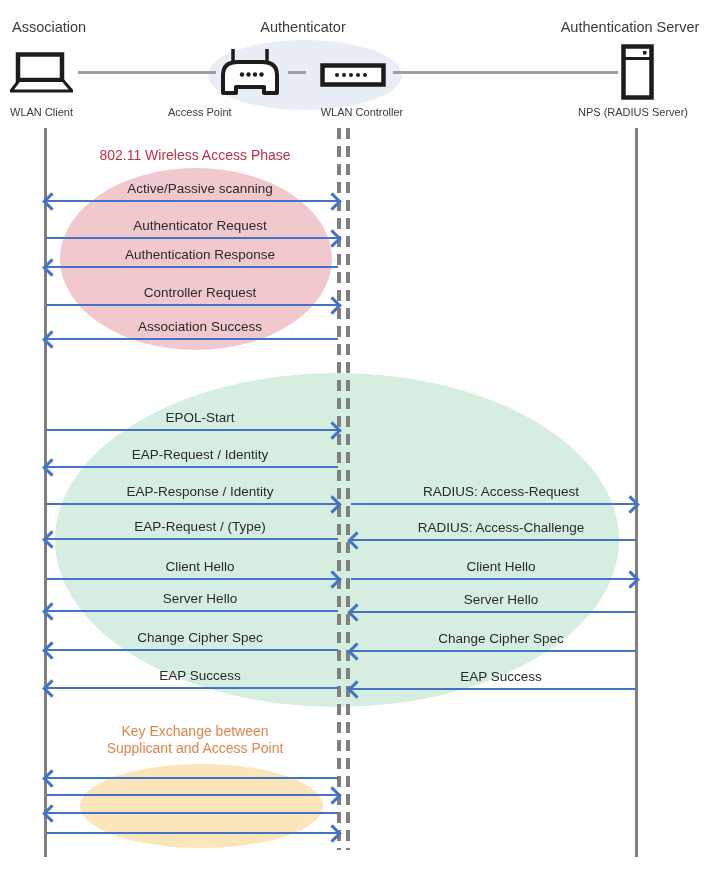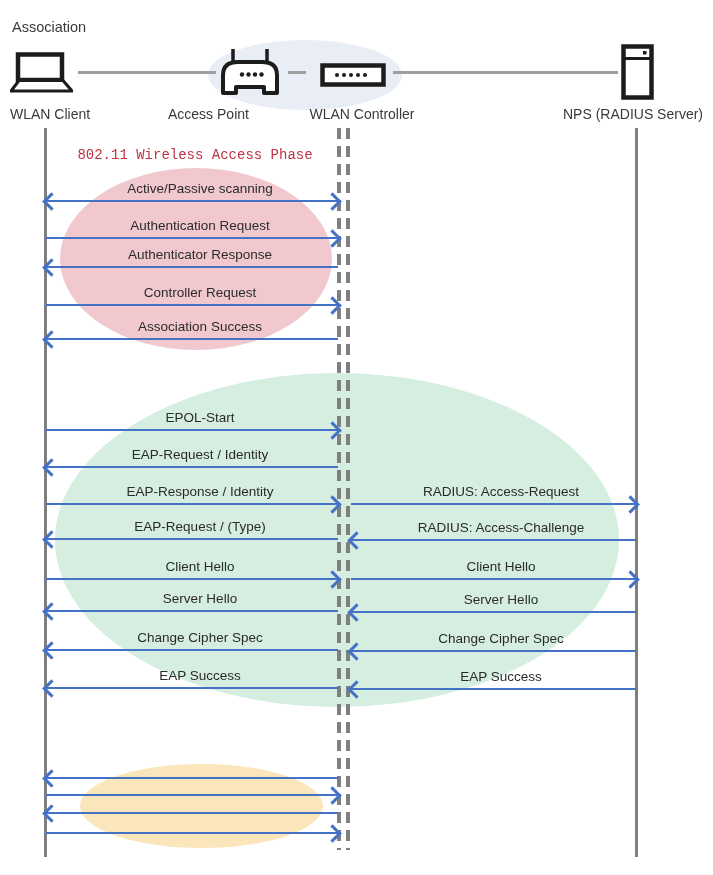--- a/index.html
+++ b/index.html
@@ -2,36 +2,36 @@
 <html><head>
 <meta charset="utf-8">
 <style>
   html,body{margin:0;padding:0;background:#fff;}
   #stage{
     position:relative;width:713px;height:875px;background:#fff;overflow:hidden;
     font-family:"Liberation Sans",sans-serif;color:#303030;
   }
   
   .role{position:absolute;top:19px;font-size:14.5px;color:#3a3a3a;z-index:3;}
-  .dev-label{position:absolute;top:106px;font-size:14px;color:#3a3a3a;z-index:3;}
+  .dev-label{position:absolute;top:106px;font-size:11px;color:#3a3a3a;z-index:3;}
   .icon{position:absolute;z-index:3;}
   .conn{position:absolute;top:71px;height:3px;background:#9E9E9E;z-index:2;}
   .hdr-ellipse{position:absolute;left:208px;top:40px;width:194px;height:70px;border-radius:50%;
     background:#E9EDF6;z-index:1;}
   
   .lifeline{position:absolute;top:128px;width:3px;height:729px;background:#7F7F7F;z-index:2;}
   .lifeline.dashed{width:4px;height:722px;background:repeating-linear-gradient(
     to bottom,#7F7F7F 0 11px,transparent 11px 18px);}
   
   .phase-ellipse{position:absolute;border-radius:50%;z-index:1;}
   #ellipse-wireless{left:60px;top:168px;width:272px;height:182px;background:#F0C8CE;}
   #ellipse-dot1x{left:55px;top:373px;width:564px;height:334px;background:#D5EEE0;}
   #ellipse-keyexch{left:80px;top:764px;width:243px;height:84px;background:#FBE6BB;}
   .phase-title{position:absolute;left:50px;width:290px;text-align:center;font-size:14px;
-    z-index:5;white-space:pre-line;line-height:17px;font-family:Liberation Mono, monospace;}
+    z-index:5;white-space:pre-line;line-height:17px;}
   #title-wireless{top:147px;color:#BF3242;}
   #title-dot1x{top:377px;color:#2EB567;}
   #title-keyexch{top:723px;color:#E0854B;}
   
   .msg{position:absolute;height:0;z-index:4;}
   .msg.half-left{left:46px;width:292px;}
   .msg.half-right{left:351px;width:285px;}
   .msg .line{position:relative;height:0;border-top:2px solid #4472C4;}
   .msg .lbl{position:absolute;bottom:4px;left:0;right:0;text-align:center;
     font-size:13.5px;color:#2b2b2b;white-space:nowrap;z-index:5;padding-left:15px;}
@@ -46,20 +46,22 @@
   svg{display:block;}
 </style>
 </head>
 <body>
 
 <div id="stage">
 
   <div class="hdr-ellipse"></div>
 
   <div class="role" style="left:12px;">Association</div>
+  <div class="role" style="left:213px;width:180px;text-align:center;">Authenticator</div>
+  <div class="role" style="left:550px;width:160px;text-align:center;">Authentication Server</div>
 
   <div class="conn" style="left:78px;width:138px;"></div>
   <div class="conn" style="left:288px;width:18px;"></div>
   <div class="conn" style="left:393px;width:225px;"></div>
 
   <div class="icon" style="left:10px;top:52px;">
     <svg width="63" height="42" viewBox="0 0 63 42">
       <rect x="8" y="2.5" width="44" height="25.5" fill="#fff" stroke="#1c1c1c" stroke-width="4.5"></rect>
       <path d="M1 39 L9 28.5 H53 L62 39 Z" fill="#fff" stroke="#1c1c1c" stroke-width="3" stroke-linejoin="round"></path>
     </svg>
@@ -100,36 +102,38 @@
   <div class="lifeline" style="left:44px;"></div>
   <div class="lifeline dashed" style="left:337px;"></div>
   <div class="lifeline dashed" style="left:346px;"></div>
   <div class="lifeline" style="left:635px;"></div>
 
   <div class="phase-ellipse" id="ellipse-wireless"></div>
   <div class="phase-ellipse" id="ellipse-dot1x"></div>
   <div class="phase-ellipse" id="ellipse-keyexch"></div>
 
   <div class="phase-title" id="title-wireless">802.11 Wireless Access Phase</div>
+  <div class="phase-title" id="title-keyexch">Key Exchange between
+Supplicant and Access Point</div>
 
   <div class="msg half-left" style="top:200px;">
     <div class="lbl">Active/Passive scanning</div>
     <div class="line">
         <i class="ah l"></i>
         <i class="ah r"></i>
       </div>
   </div>
   <div class="msg half-left" style="top:237px;">
-    <div class="lbl">Authentication Request</div>
+    <div class="lbl">Authenticator Request</div>
     <div class="line">
         <i class="ah r"></i>
       </div>
   </div>
   <div class="msg half-left" style="top:266px;">
-    <div class="lbl">Authenticator Response</div>
+    <div class="lbl">Authentication Response</div>
     <div class="line">
         <i class="ah l"></i>
       </div>
   </div>
   <div class="msg half-left" style="top:304px;">
     <div class="lbl">Controller Request</div>
     <div class="line">
         <i class="ah r"></i>
       </div>
   </div>

